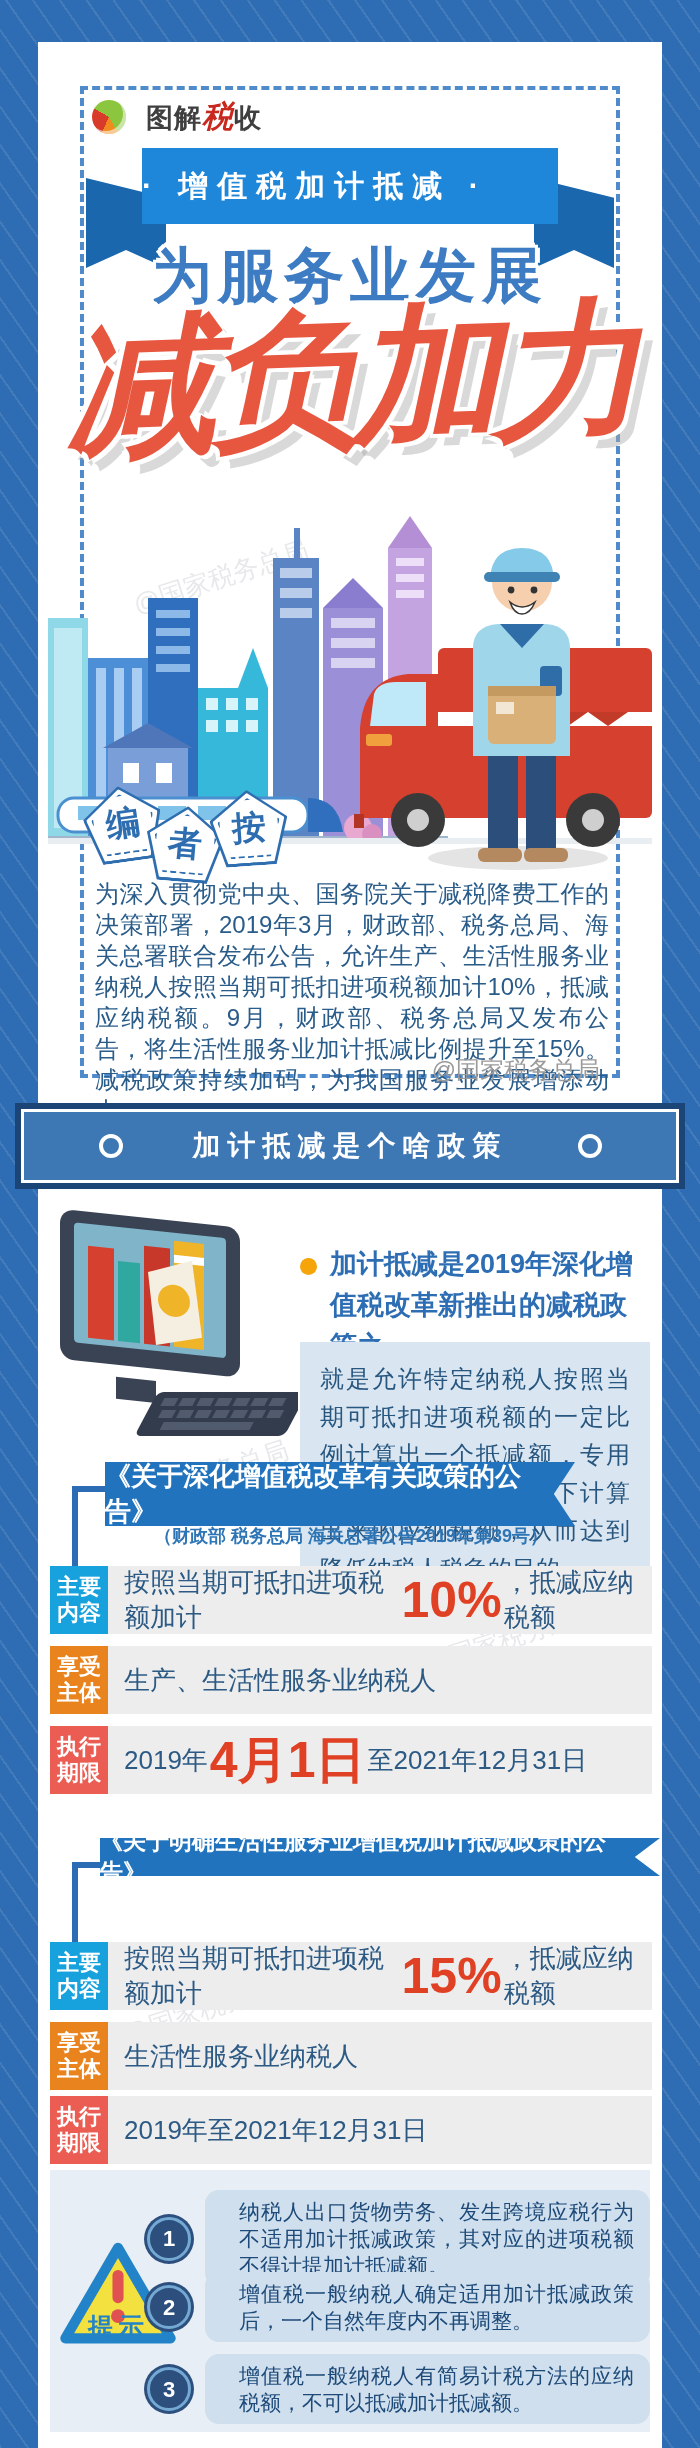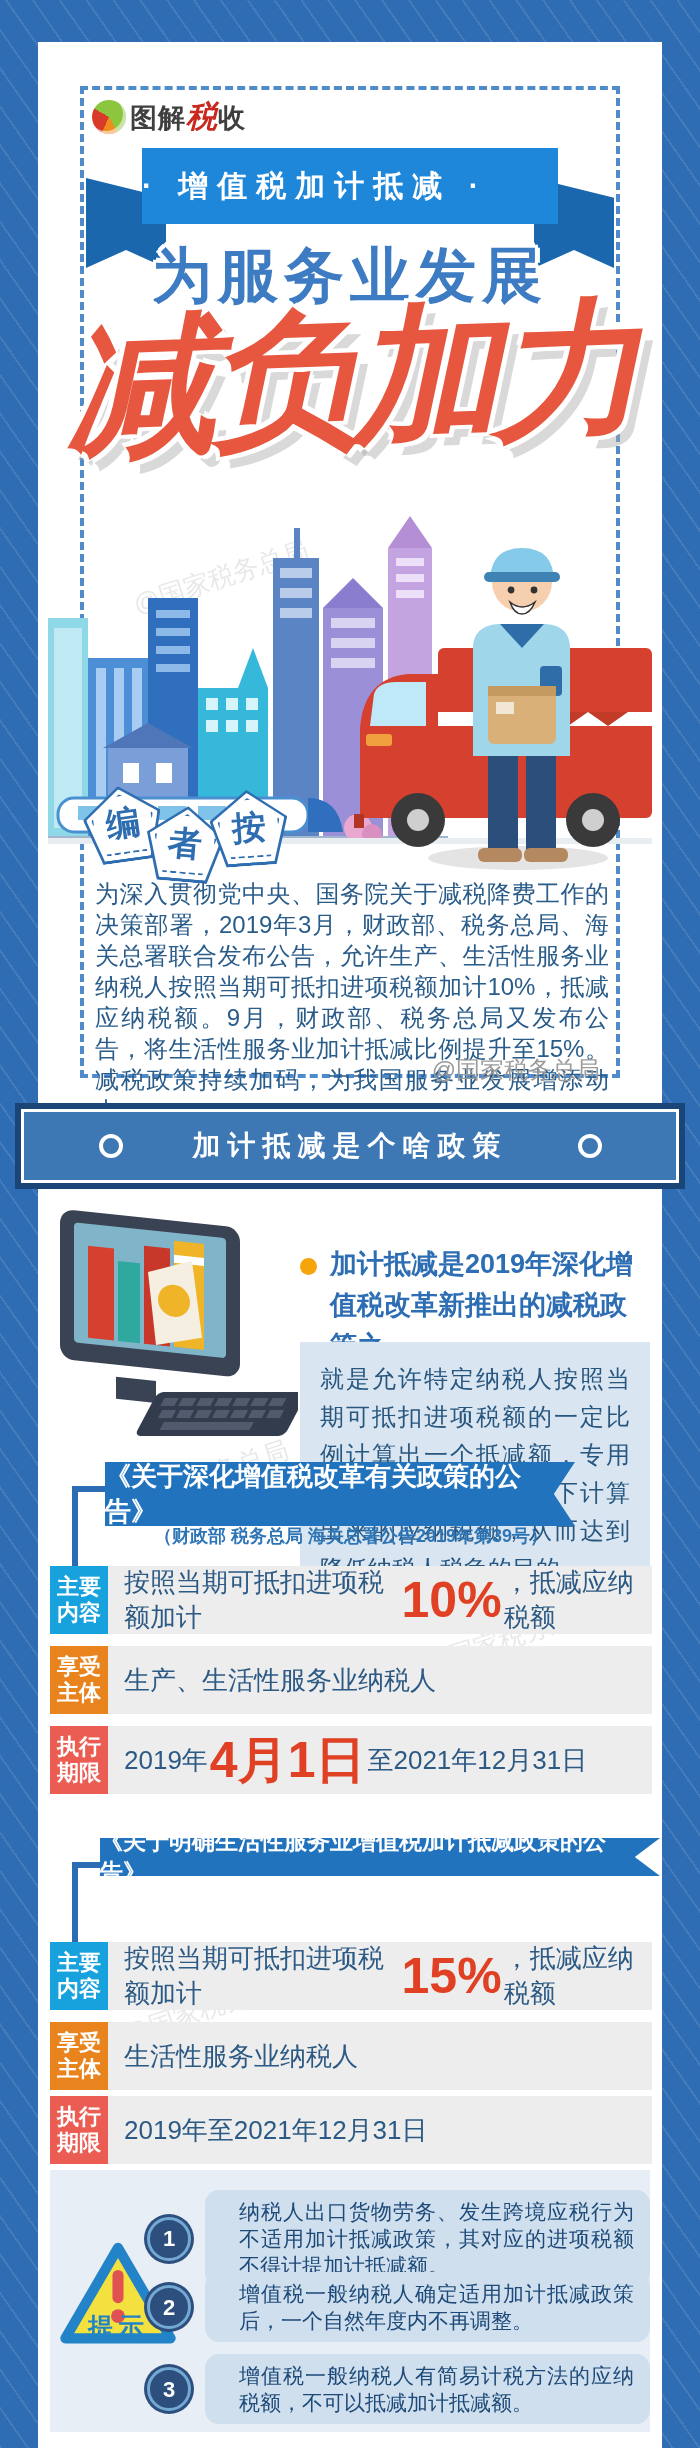--- a/index.html
+++ b/index.html
@@ -7,21 +7,21 @@
   body { font-family:"Liberation Sans", sans-serif; }
   .poster{ position:relative; width:700px; height:2448px; margin:0 auto; overflow:hidden;
     background:#2e6cb3;
     background-image:repeating-linear-gradient(55deg, rgba(255,255,255,0.10) 0 2px, rgba(255,255,255,0) 2px 22px);
   }
   .card{ position:absolute; left:38px; top:42px; width:624px; height:2406px; background:#ffffff; }
   .dashed-frame{ position:absolute; left:80px; top:86px; width:540px; height:992px;
     border:4px dashed #4f8bcb; }
 
   
-  .logo{ position:absolute; left:92px; top:96px; display:flex; align-items:center; gap:4px; }
+  .logo{ position:absolute; left:92px; top:96px; display:flex; align-items:center; gap:20px; }
   .logo-pie{ width:34px; height:34px; border-radius:50%;
     background:conic-gradient(#8cc63f 0 150deg, #f08c1e 150deg 205deg, #d93b2b 205deg 300deg, #8cc63f 300deg 360deg);
     box-shadow:inset -3px -3px 0 rgba(255,255,255,.55); }
   .logo-text{ font-size:27px; font-weight:bold; color:#3f3f3f; letter-spacing:1px; }
   .logo-text .tax{ color:#c8281e; font-style:italic; font-size:31px; }
 
   
   .ribbon-wrap{ position:absolute; left:100px; top:148px; width:500px; height:120px; }
   .ribbon-tail{ position:absolute; top:30px; width:80px; height:90px; background:#1a67ae; }
   .ribbon-tail.left{ left:-14px; clip-path:polygon(0 0,100% 22%,100% 100%,50% 80%,0 100%); }

